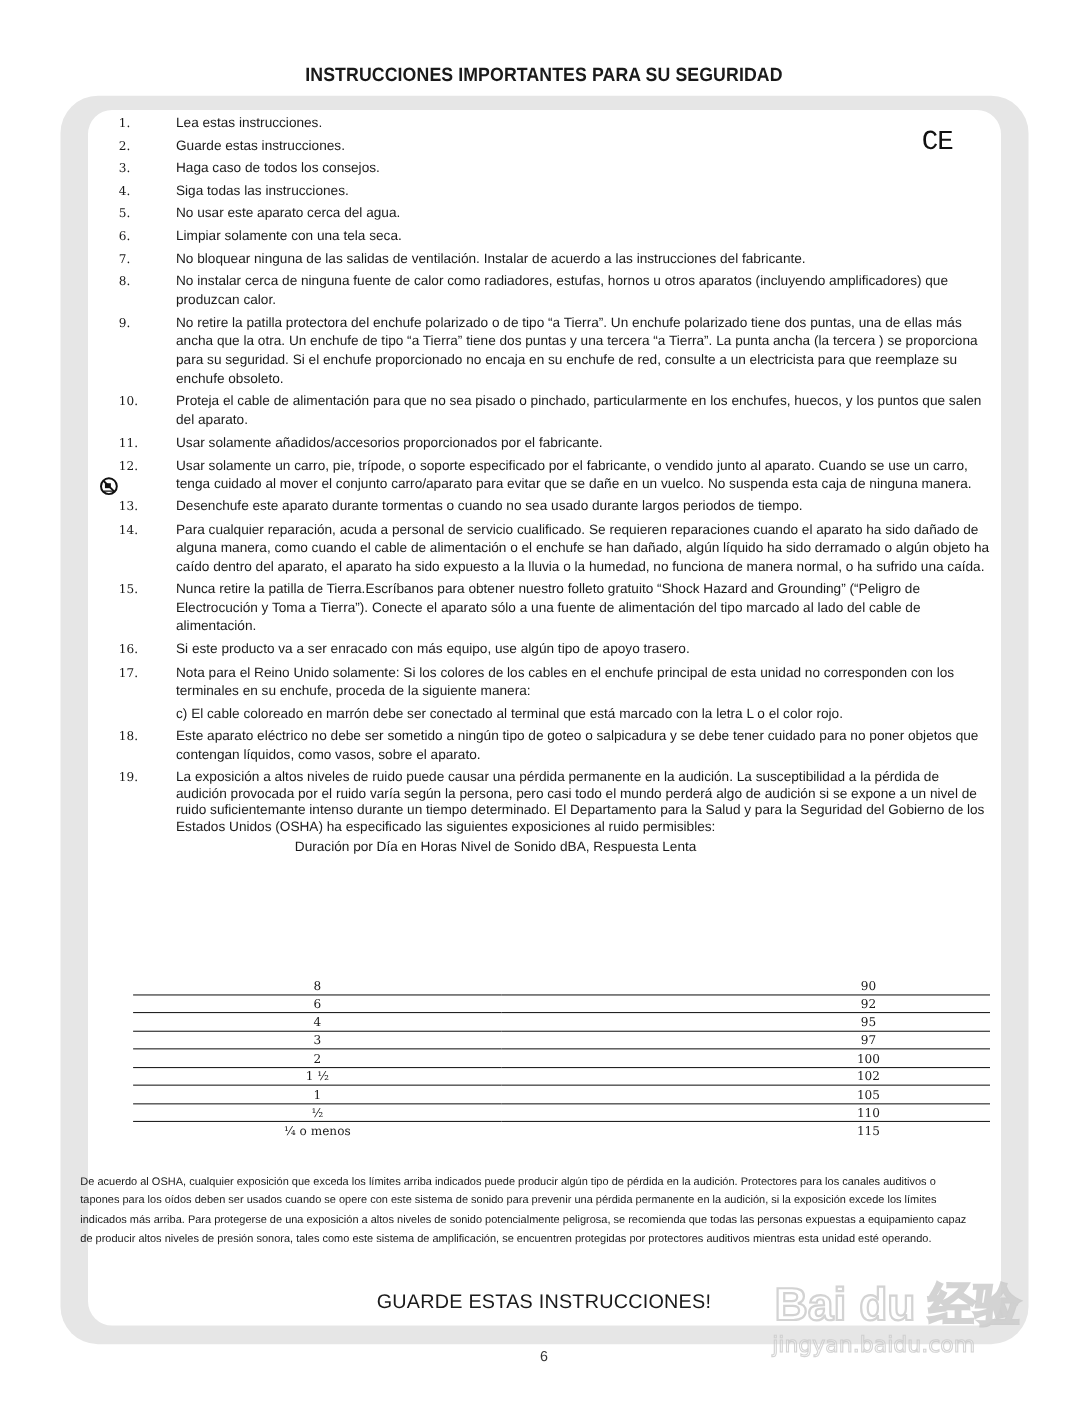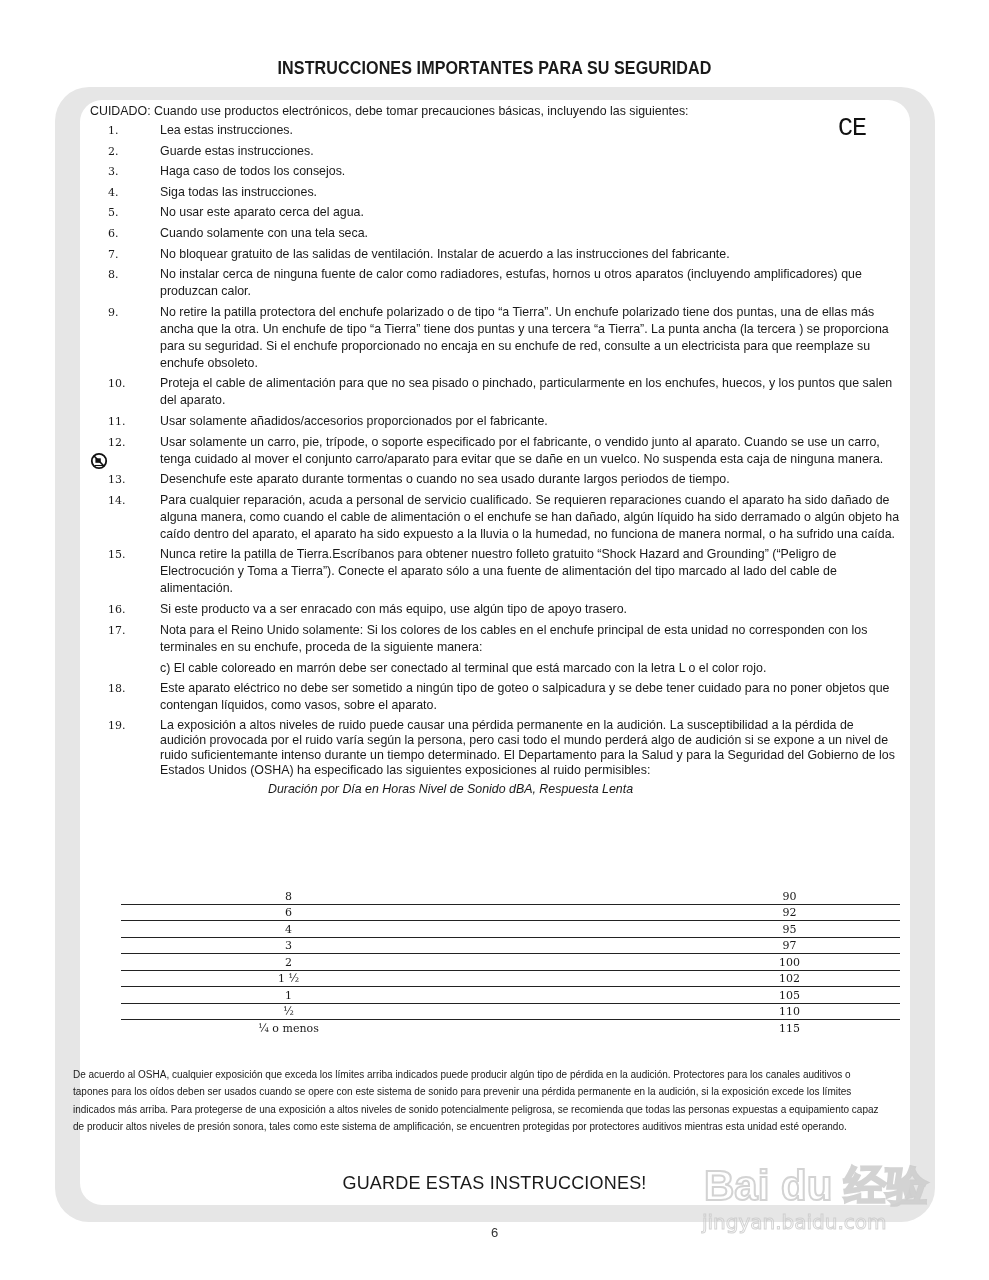--- a/index.html
+++ b/index.html
@@ -16,21 +16,21 @@
     font-size: 12.4px; line-height: 17px; }
   .caution { margin: 0 0 2px 0; white-space: nowrap; }
   .ce { position: absolute; left: 838px; top: 114px; font-size: 25px; font-weight: normal;
     letter-spacing: -1px; color: #111; font-family: Liberation Mono, monospace; }
   ol.items { list-style: none; margin: 0; padding: 0; }
   .item { position: relative; padding-left: 70px; margin-bottom: 3.6px; }
   .num { position: absolute; left: 18px; top: 0; font-family: "DejaVu Serif", serif; font-size: 11px; }
   .item-text { display: block; }
   .sub { display: block; margin-top: 4px; }
   .cart-icon { position: absolute; left: 0; top: 18px; width: 18px; height: 18px; }
-  .table-title { margin: 3px 0 3px 178px; white-space: nowrap; font-style: italic; }
+  .table-title { margin: 3px 0 3px 178px; white-space: nowrap; }
   table.noise { position: absolute; left: 121px; top: 888px; width: 779px; border-collapse: collapse; font-size: 12px; }
   table.noise td { height: 15.5px; padding: 0; line-height: 14px; vertical-align: bottom; font-family: "DejaVu Serif", serif; font-size: 11px; }
   table.noise tr { border-bottom: 1.5px solid #222; }
   table.noise tr:last-child { border-bottom: none; }
   .c1 { width: 335px; text-align: center; padding-left: 0; }
   .c2 { text-align: center; padding-left: 223px !important; }
   .footer-para { position: absolute; left: 73px; top: 1066px; width: 812px; font-size: 10px; line-height: 17.4px; }
   .guard { position: absolute; top: 1173px; left: 0; width: 989px; text-align: center;
     font-size: 18px; font-weight: normal; letter-spacing: 0.2px; }
   .page-num { position: absolute; top: 1225px; left: 0; width: 989px; text-align: center; font-size: 13px; color: #333; }
@@ -44,21 +44,20 @@
 <body>
 
 <div class="page-title">INSTRUCCIONES IMPORTANTES PARA SU SEGURIDAD</div>
 
 <div class="frame"></div>
 <div class="inner"></div>
 
 <div class="ce">CE</div>
 
 <div class="content">
-  <div class="caution">CUIDADO: Cuando use productos electrónicos, debe tomar precauciones básicas, incluyendo las siguientes:</div>
   <ol class="items">
     <li class="item">
         <span class="num">1.</span>
         <span class="item-text">Lea estas instrucciones.</span>
       </li>
     <li class="item">
         <span class="num">2.</span>
         <span class="item-text">Guarde estas instrucciones.</span>
       </li>
     <li class="item">
@@ -68,25 +67,25 @@
     <li class="item">
         <span class="num">4.</span>
         <span class="item-text">Siga todas las instrucciones.</span>
       </li>
     <li class="item">
         <span class="num">5.</span>
         <span class="item-text">No usar este aparato cerca del agua.</span>
       </li>
     <li class="item">
         <span class="num">6.</span>
-        <span class="item-text">Cuando solamente con una tela seca.</span>
+        <span class="item-text">Limpiar solamente con una tela seca.</span>
       </li>
     <li class="item">
         <span class="num">7.</span>
-        <span class="item-text">No bloquear gratuito de las salidas de ventilación. Instalar de acuerdo a las instrucciones del fabricante.</span>
+        <span class="item-text">No bloquear ninguna de las salidas de ventilación. Instalar de acuerdo a las instrucciones del fabricante.</span>
       </li>
     <li class="item">
         <span class="num">8.</span>
         <span class="item-text">No instalar cerca de ninguna fuente de calor como radiadores, estufas, hornos u otros aparatos (incluyendo amplificadores) que produzcan calor.</span>
       </li>
     <li class="item">
         <span class="num">9.</span>
         <span class="item-text">No retire la patilla protectora del enchufe polarizado o de tipo “a Tierra”. Un enchufe polarizado tiene dos puntas, una de ellas más ancha que la otra. Un enchufe de tipo “a Tierra” tiene dos puntas y una tercera “a Tierra”. La punta ancha (la tercera ) se proporciona para su seguridad. Si el enchufe proporcionado no encaja en su enchufe de red, consulte a un electricista para que reemplaze su enchufe obsoleto.</span>
       </li>
     <li class="item">

